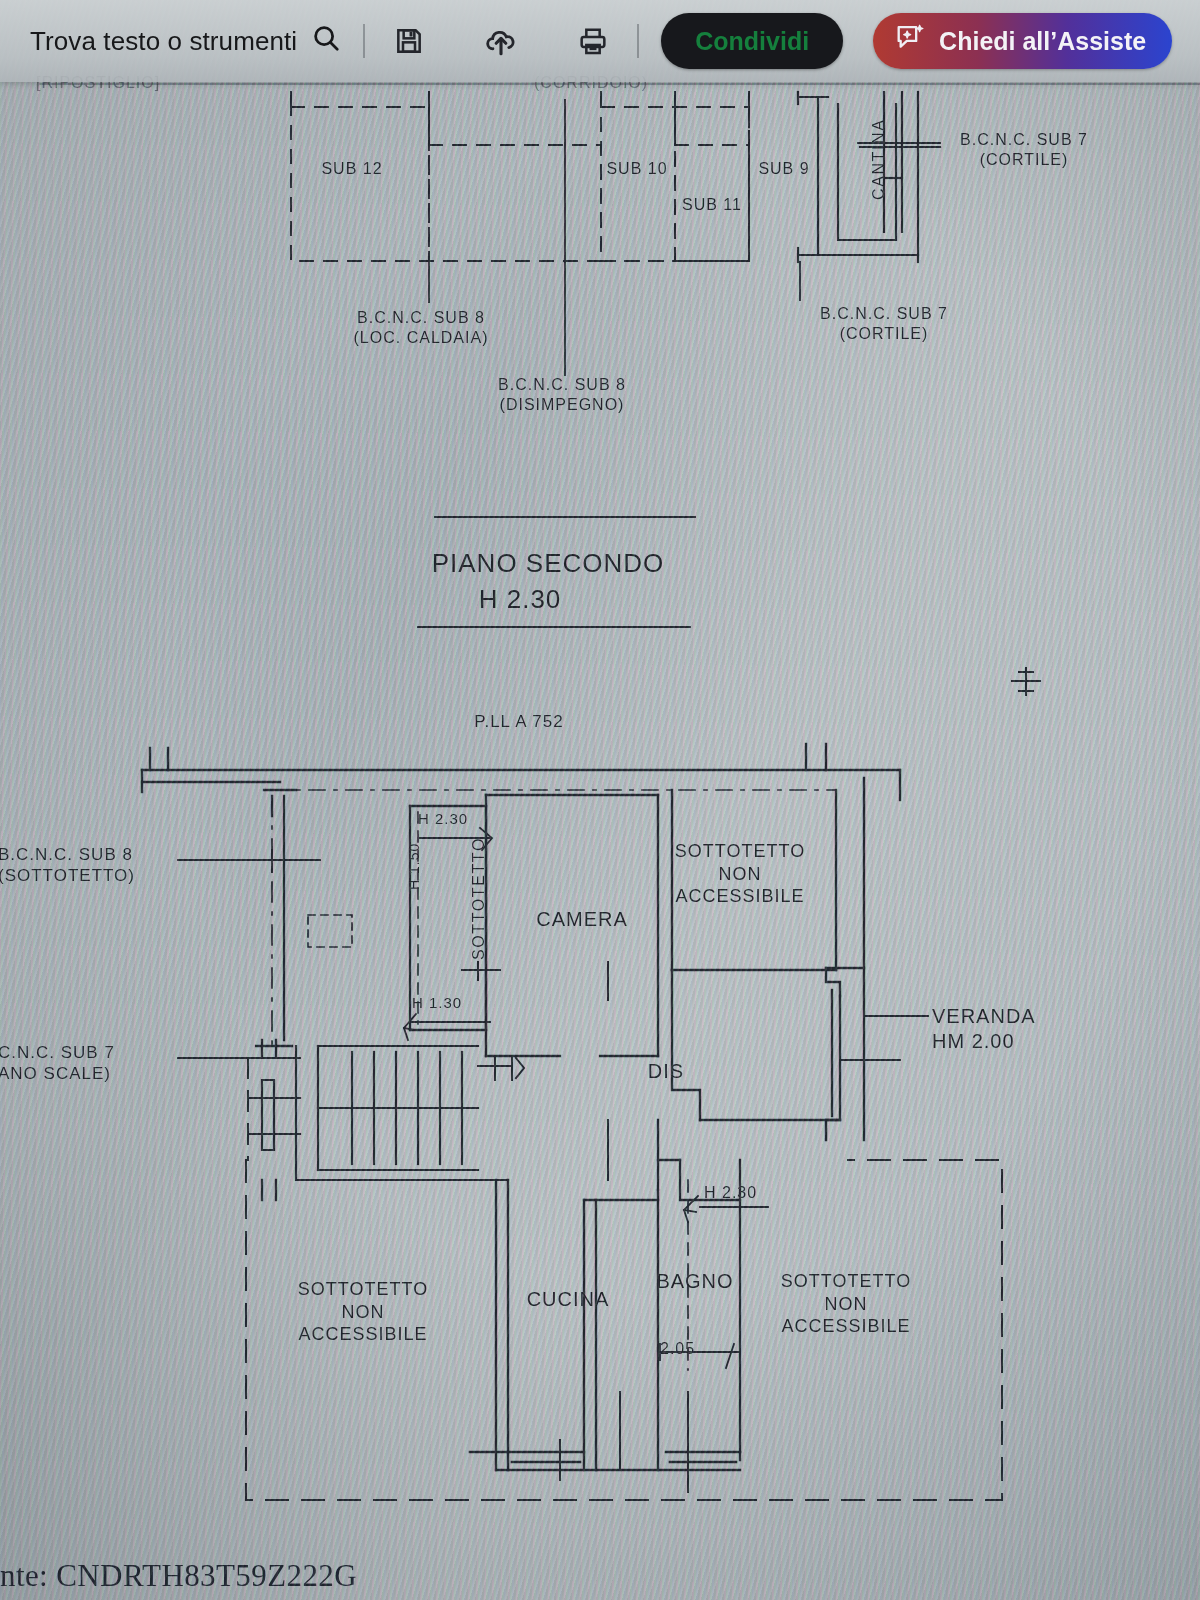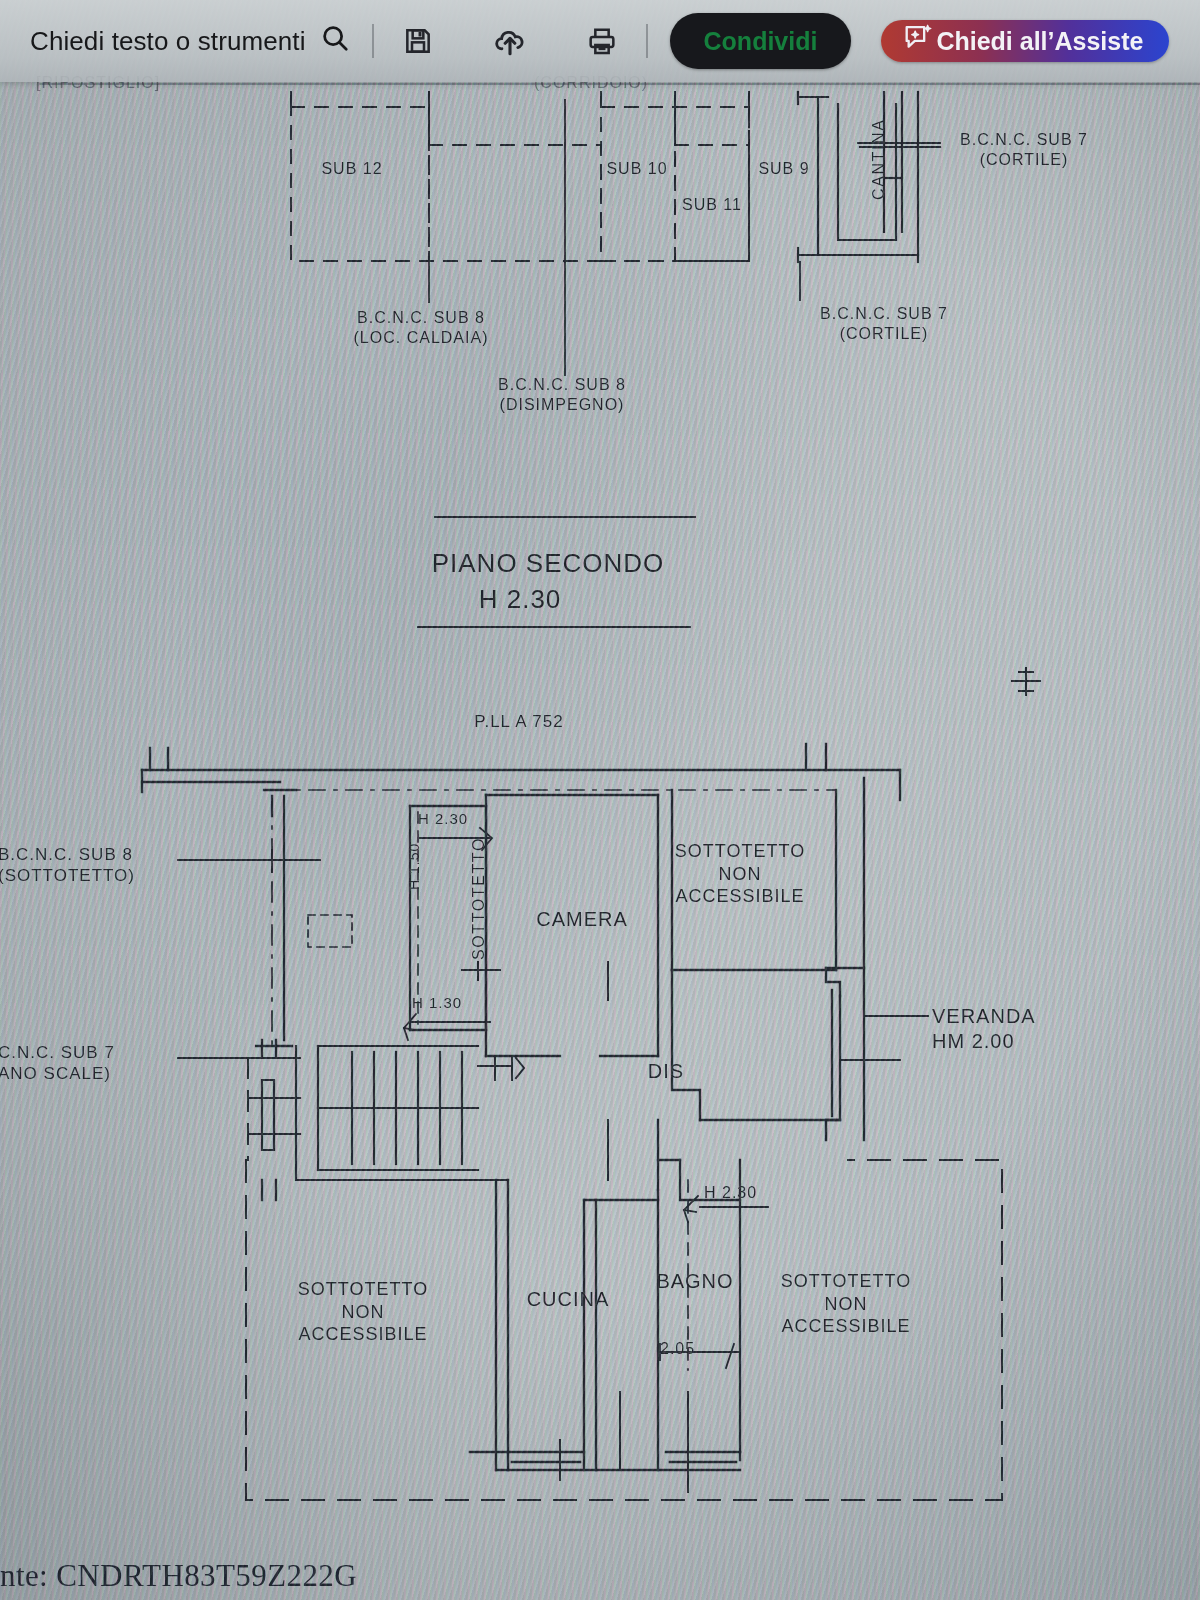--- a/index.html
+++ b/index.html
@@ -101,29 +101,29 @@
     background: #17181c;
     color: #15803d;
     font-size: 25px;
     font-weight: bold;
     display: flex; align-items: center; justify-content: center;
     white-space: nowrap;
     flex: none;
     box-shadow: 0 1px 3px rgba(0,0,0,0.35);
   }
   .btn-ai {
-    height: 42px;
+    height: 56px;
     padding: 0 26px 0 22px;
     margin-left: 30px;
     border-radius: 28px;
     background: linear-gradient(90deg, #b03a32 0%, #8c3052 35%, #52309a 65%, #2b44cf 100%);
     color: #f3f2f6;
     font-size: 25px;
     font-weight: bold;
-    display: flex; align-items: center; gap: 1px;
+    display: flex; align-items: center; gap: 12px;
     white-space: nowrap;
     flex: none;
     box-shadow: 0 1px 3px rgba(0,0,0,0.30);
   }
 
   
   #plan {
     position: absolute;
     inset: 0;
     z-index: 20;
@@ -490,21 +490,21 @@
 
 <div id="footer-code">nte: CNDRTH83T59Z222G</div>
 
 <div id="moire" style="z-index:45;"></div>
 <div id="moire2" style="z-index:46;"></div>
 <div id="vign" style="z-index:47;"></div>
 
 <div id="toolbar">
 
   <div class="tb-search">
-    <span>Chiedi testo o strumenti</span>
+    <span>Trova testo o strumenti</span>
     <span>
       <svg width="30" height="30" viewBox="0 0 24 24" fill="none" stroke="#17181a" stroke-width="2.2">
         <circle cx="10.5" cy="10.5" r="6.8"></circle>
         <line x1="15.4" y1="15.4" x2="21" y2="21" stroke-linecap="round"></line>
       </svg>
     </span>
   </div>
 
   <div class="tb-sep"></div>
 

